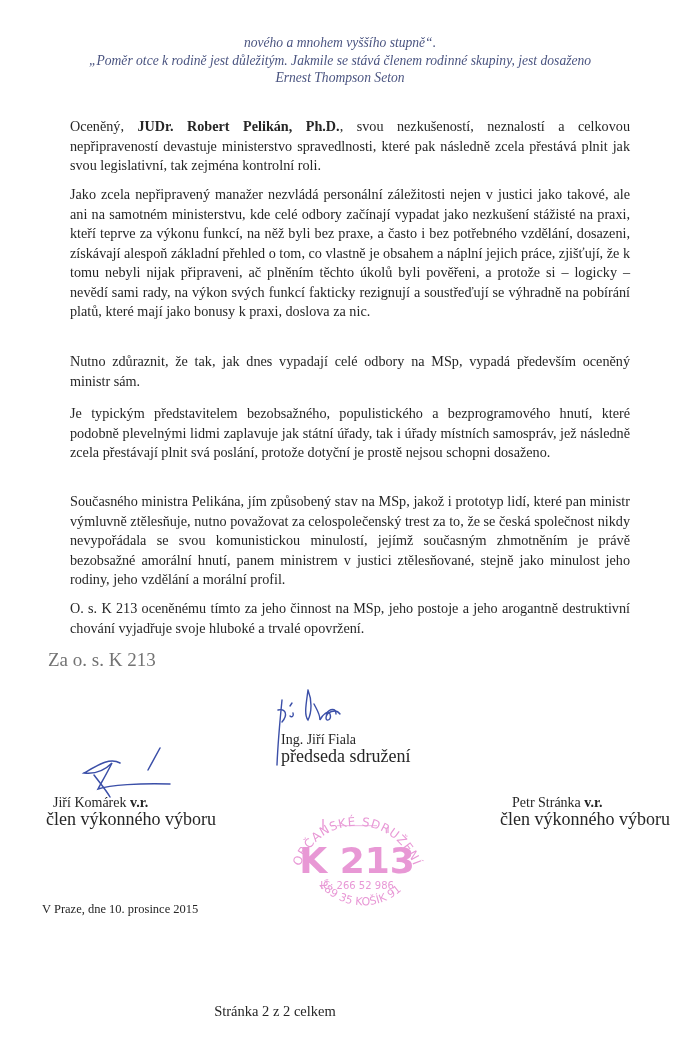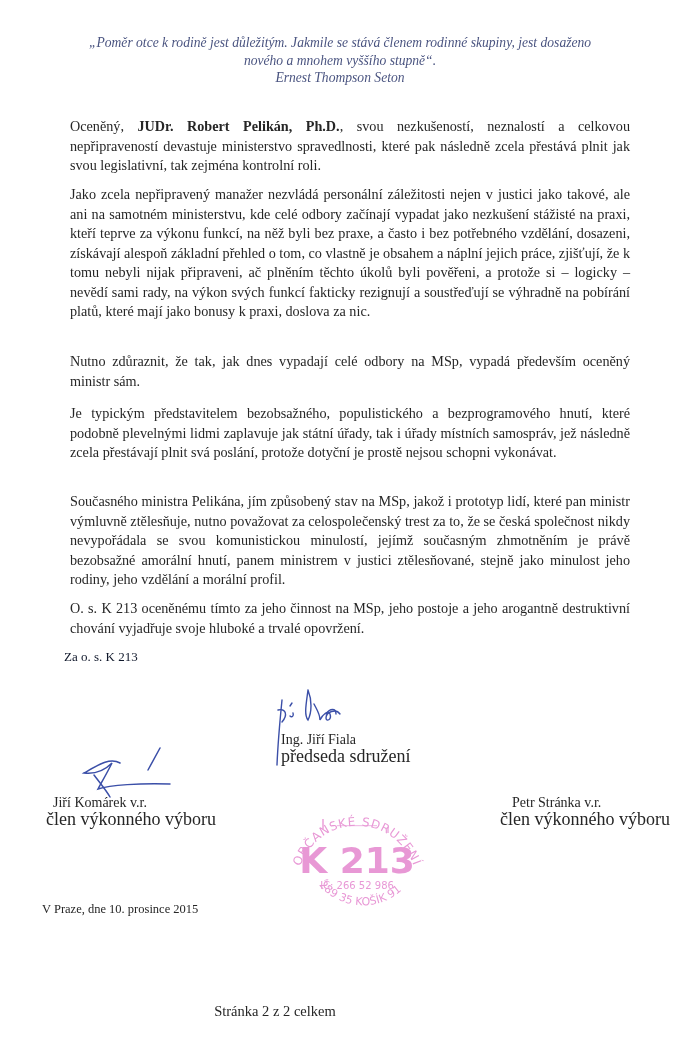--- a/index.html
+++ b/index.html
@@ -10,57 +10,57 @@
     .body-text { position: absolute; left: 62px; width: 576px; font-size: 14.2px; line-height: 19.5px;
                  text-align: justify; color: #262626; }
     .body-text p { margin: 8px; }
     .bold { font-weight: bold; }
     #p1 { top: 109px; }
     #p2 { top: 177px; }
     #p3 { top: 344px; }
     #p4 { top: 396px; }
     #p5 { top: 484px; }
     #p6 { top: 591px; }
-    #sign-org { position: absolute; top: 649px; left: 64px; font-size: 13px; color: #0f172a; }
+    #sign-org { position: absolute; top: 649px; left: 48px; font-size: 19px; color: #737373; }
     .sig { position: absolute; font-size: 14px; color: #262626; line-height: 17px; }
     .sig .name { font-weight: normal; }
-    .sig .vr { font-weight: normal; }
+    .sig .vr { font-weight: bold; }
     .sig .role { font-size: 18px; }
     #sig-fiala { top: 731px; left: 281px; }
     #sig-komarek { top: 794px; left: 53px; }
     #sig-novacek { top: 794px; left: 512px; }
     #date-line { position: absolute; top: 902px; left: 42px; font-size: 12.5px; color: #262626; }
     #page-footer { position: absolute; top: 1003px; left: 0; width: 550px; text-align: center;
                    font-size: 14.5px; color: #262626; }
     svg.handwriting { position: absolute; overflow: visible; }
     #stamp { position: absolute; top: 775px; left: 282px; width: 150px; height: 135px; }
   </style>
 </head>
 <body>
 
 <div class="quote">
+  <div>nového a mnohem vyššího stupně“.</div>
   <div>„Poměr otce k rodině jest důležitým. Jakmile se stává členem rodinné skupiny, jest dosaženo</div>
-  <div>nového a mnohem vyššího stupně“.</div>
   <div>Ernest Thompson Seton</div>
 </div>
 
 <div class="body-text" id="p1">
   <p><span>Oceněný, </span><span class="bold">JUDr. Robert Pelikán, Ph.D.</span><span>, svou nezkušeností, neznalostí a celkovou nepřipraveností devastuje ministerstvo spravedlnosti, které pak následně zcela přestává plnit jak svou legislativní, tak zejména kontrolní roli.</span></p>
 </div>
 
 <div class="body-text" id="p2">
   <p>Jako zcela nepřipravený manažer nezvládá personální záležitosti nejen v justici jako takové, ale ani na samotném ministerstvu, kde celé odbory začínají vypadat jako nezkušení stážisté na praxi, kteří teprve za výkonu funkcí, na něž byli bez praxe, a často i bez potřebného vzdělání, dosazeni, získávají alespoň základní přehled o tom, co vlastně je obsahem a náplní jejich práce, zjišťují, že k tomu nebyli nijak připraveni, ač plněním těchto úkolů byli pověřeni, a protože si – logicky – nevědí sami rady, na výkon svých funkcí fakticky rezignují a soustřeďují se výhradně na pobírání platů, které mají jako bonusy k praxi,  doslova za nic.</p>
 </div>
 
 <div class="body-text" id="p3">
   <p>Nutno zdůraznit, že tak, jak dnes vypadají celé odbory na MSp, vypadá především oceněný ministr sám.</p>
 </div>
 
 <div class="body-text" id="p4">
-  <p>Je typickým představitelem bezobsažného, populistického a bezprogramového hnutí, které podobně plevelnými lidmi zaplavuje jak státní úřady, tak i úřady místních samospráv, jež následně zcela přestávají plnit svá poslání, protože dotyční je prostě nejsou schopni vykonávat.</p>
+  <p>Je typickým představitelem bezobsažného, populistického a bezprogramového hnutí, které podobně plevelnými lidmi zaplavuje jak státní úřady, tak i úřady místních samospráv, jež následně zcela přestávají plnit svá poslání, protože dotyční je prostě nejsou schopni dosaženo.</p>
 </div>
 
 <div class="body-text" id="p5">
   <p>Současného ministra Pelikána, jím způsobený stav na MSp, jakož i prototyp lidí, které pan ministr výmluvně ztělesňuje, nutno považovat za celospolečenský trest za to, že se česká společnost nikdy nevypořádala se svou komunistickou minulostí, jejímž současným zhmotněním je právě bezobsažné amorální hnutí, panem ministrem v justici ztělesňované, stejně jako minulost jeho rodiny, jeho vzdělání a morální profil.</p>
 </div>
 
 <div class="body-text" id="p6">
   <p>O. s. K 213 oceněnému tímto za jeho činnost na MSp, jeho postoje a jeho arogantně destruktivní chování vyjadřuje svoje hluboké a trvalé opovržení.</p>
 </div>
 

